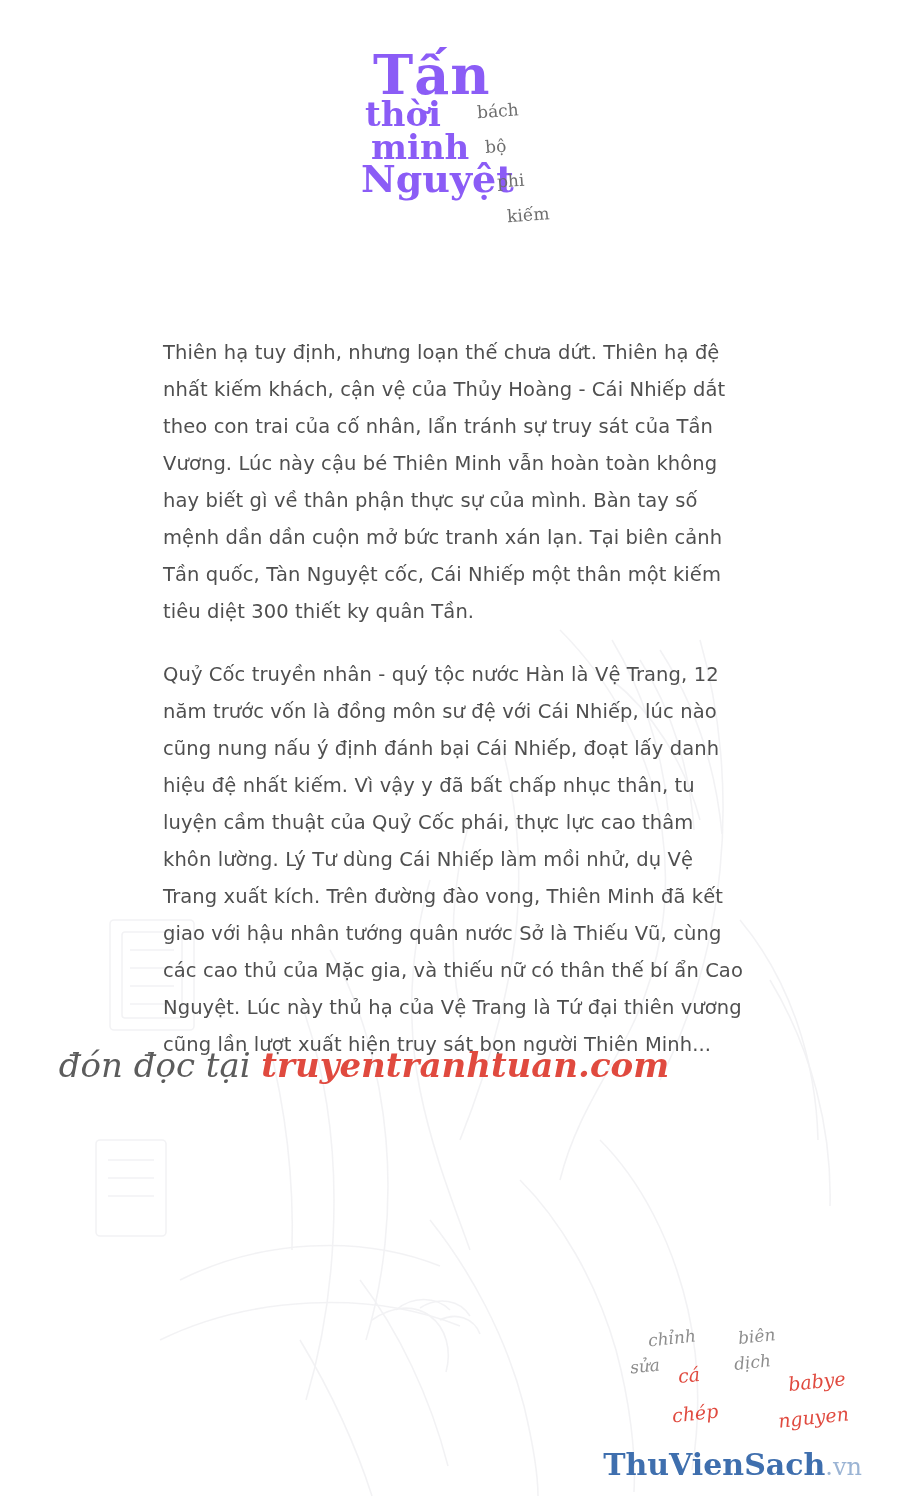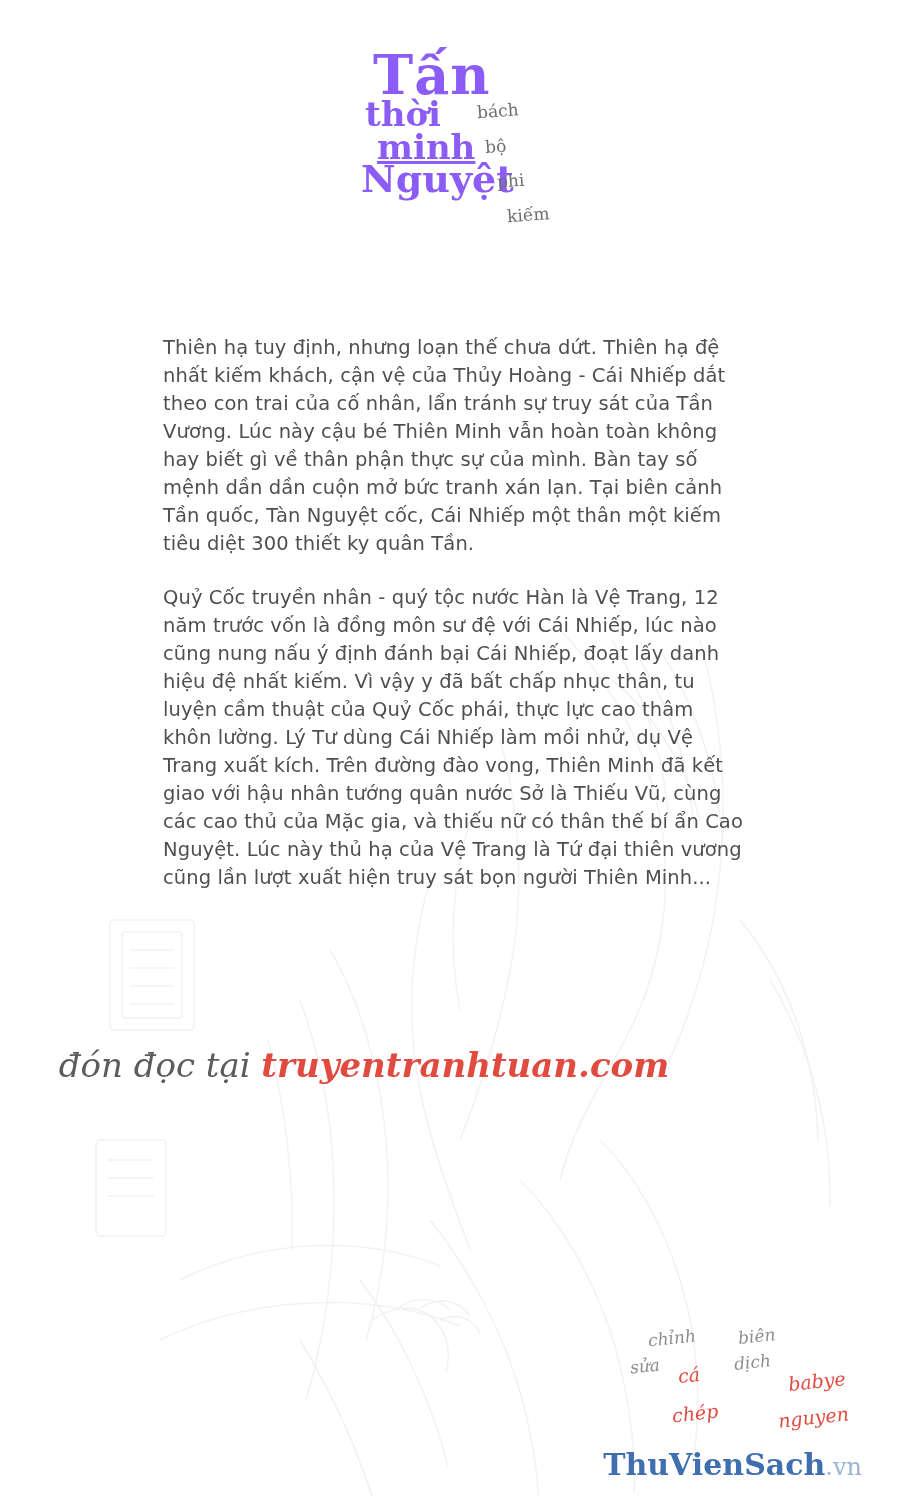--- a/index.html
+++ b/index.html
@@ -47,21 +47,21 @@
     font-family: "DejaVu Serif", serif;
     font-weight: bold;
     line-height: 1.02;
   }
   .logo-line {
     display: block;
     white-space: nowrap;
   }
   .logo-line.l1 { font-size: 54px; margin-left: 18px; letter-spacing: 1px; }
   .logo-line.l2 { font-size: 34px; margin-left: 10px; margin-top: -6px; }
-  .logo-line.l3 { font-size: 34px; margin-left: 22px; margin-top: -2px; text-decoration: underline; }
+  .logo-line.l3 { font-size: 34px; margin-left: 16px; margin-top: -2px; }
   .logo-line.l4 { font-size: 38px; margin-left: 6px; margin-top: -4px; }
 
   .logo-sub {
     position: absolute;
     left: 122px;
     top: 52px;
     width: 120px;
     color: #6e6e6e;
     font-family: "DejaVu Serif", serif;
     font-size: 17px;
@@ -77,21 +77,21 @@
   .content {
     position: absolute;
     left: 163px;
     top: 334px;
     width: 580px;
     z-index: 2;
   }
   .para {
     font-family: "DejaVu Sans", sans-serif;
     font-size: 19.5px;
-    line-height: 28px;
+    line-height: 37px;
     color: #4f4f4f;
     margin: 0 0 26px 0;
     letter-spacing: 0.1px;
   }
 
   
   .promo {
     position: absolute;
     left: 0;
     top: 1045px;

